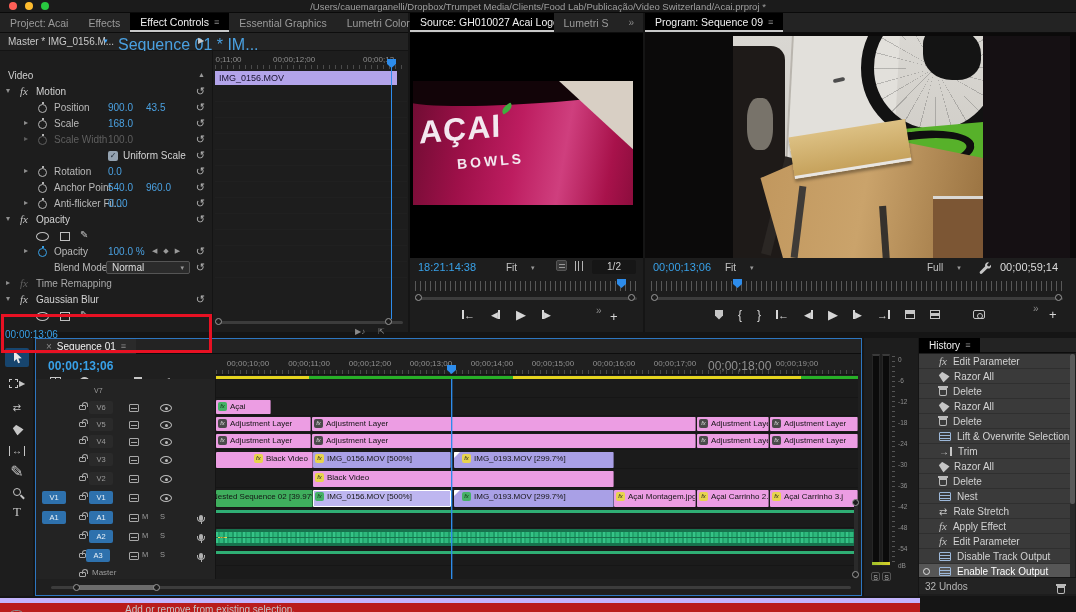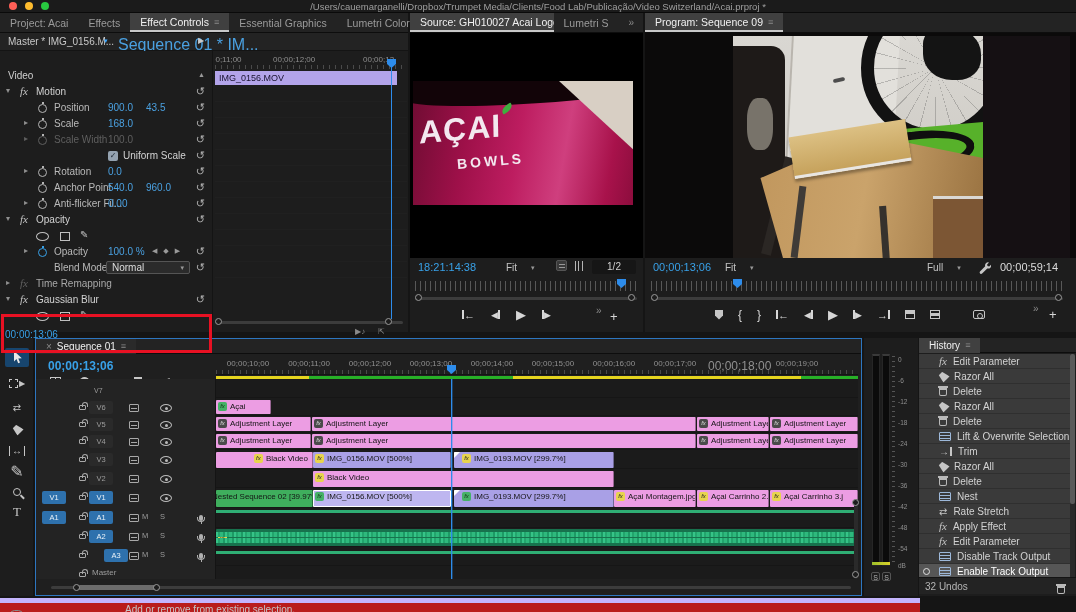--- a/index.html
+++ b/index.html
@@ -2,21 +2,21 @@
 <html><head>
 <meta charset="utf-8">
 <style>
   html,body{margin:0;padding:0;background:#000;}
   *{box-sizing:border-box;}
   .app{position:relative;width:1076px;height:612px;background:#151515;font-family:"Liberation Sans",sans-serif;overflow:hidden;color:#c8c8c8;}
   .a{position:absolute;}
   .panel{background:#1d1d1d;}
   .tabstrip{background:#232323;border-bottom:1px solid #0d0d0d;display:flex;align-items:center;font-size:10.5px;color:#9b9b9b;}
   .tab{padding:0 10px;height:100%;display:flex;align-items:center;gap:5px;white-space:nowrap;}
-  .tab.active{color:#f0f0f0;border-bottom:2px solid #c8c8c8;background:#404040;}
+  .tab.active{color:#f0f0f0;border-bottom:2px solid #c8c8c8;background:#000000;}
   .menu-glyph{color:#8a8a8a;font-size:9px;}
   .chev{color:#8a8a8a;font-size:10px;letter-spacing:-1px;}
   .tc-blue{color:#38a1e8;text-align:center;}
   .val-blue{color:#4aa0e0;}
   .dim{color:#5f5f5f !important;}
   
   .titlebar{left:0;top:0;width:1076px;height:13px;background:#1b1b1b;border-bottom:1px solid #0a0a0a;}
   .light{width:8px;height:8px;border-radius:50%;top:2px;}
   .titlepath{width:100%;text-align:center;top:1px;font-size:9.5px;color:#9f9f9f;}
   
@@ -543,21 +543,21 @@
       <div class="a trackhdr" style="left:0;top:150px;width:180px;height:17px">
         <span class="a icon-lock" style="left:43px;top:1px"></span>
         <span class="a tgt blue" style="left:53px;top:1px">A2</span>
         <span class="a icon-sync" style="left:84px;top:3px"></span>
         <span class="a" style="left:106px;top:2px">M</span>
         <span class="a" style="left:124px;top:2px">S</span>
         <span class="a icon-mic" style="left:142px;top:2px"></span>
       </div>
       <div class="a trackhdr" style="left:0;top:169px;width:180px;height:17px">
         <span class="a icon-lock" style="left:43px;top:1px"></span>
-        <span class="a tgt blue" style="left:68px;top:1px">A3</span>
+        <span class="a tgt blue" style="left:50px;top:1px">A3</span>
         <span class="a icon-sync" style="left:84px;top:3px"></span>
         <span class="a" style="left:106px;top:2px">M</span>
         <span class="a" style="left:124px;top:2px">S</span>
         <span class="a icon-mic" style="left:142px;top:2px"></span>
       </div>
       <div class="a trackhdr" style="left:0;top:189px;width:180px;height:12px">
         <span class="a icon-lock" style="left:43px;top:0px"></span>
         <span class="a" style="left:56px;top:0;font-size:8px;color:#9c9c9c">Master</span>
       </div>
     </div>

